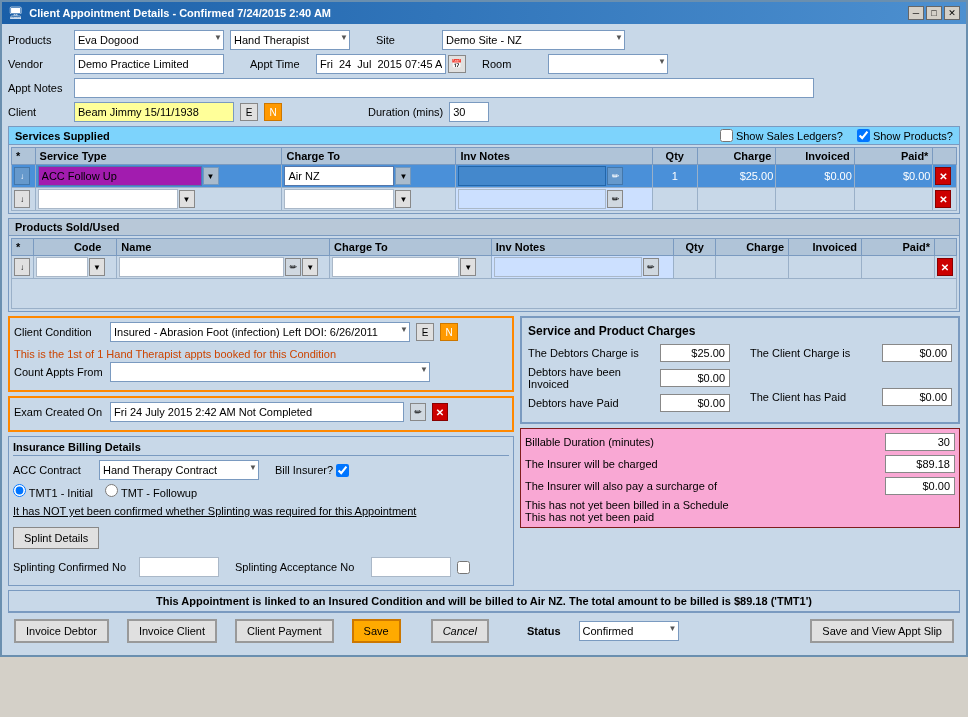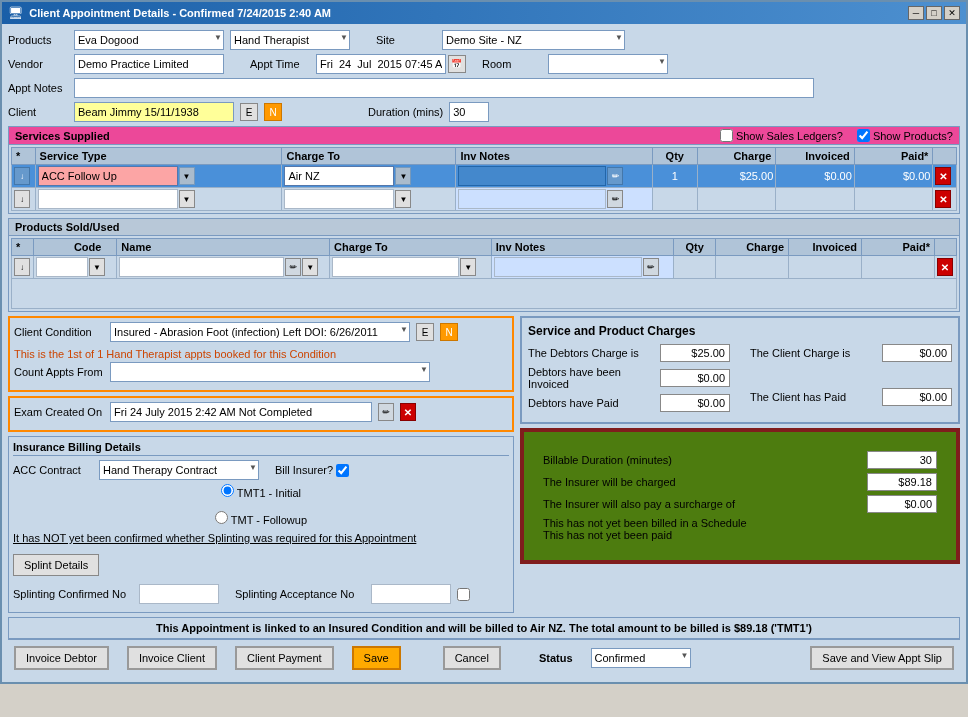--- a/index.html
+++ b/index.html
@@ -138,21 +138,21 @@
     .two-col { display: flex; gap: 6px; }
     .left-panel { flex: 1; }
     .right-panel { width: 440px; }
     
     .condition-select { width: 300px; background: white; }
     
     .orange-text { color: #cc4400; font-size: 11px; }
     
     .count-from-select { width: 320px; }
     
-    .exam-input { width: 262px; }
+    .exam-input { width: 294px; }
     
     .charges-box {
       border: 2px solid #7a9ac0;
       padding: 6px;
       background: #c8d8e8;
     }
     
     .charges-title {
       font-weight: bold;
       margin-bottom: 6px;
@@ -193,21 +193,21 @@
       display: inline-flex; align-items: center; justify-content: center;
     }
     
     .footer-btn-orange {
       border: 2px solid #cc7700;
       background: #ffaa00;
     }
     
     .status-select { width: 100px; }
     
-    .radio-group { display: flex; align-items: center; gap: 12px; flex-direction: column; }
+    .radio-group { display: flex; align-items: center; gap: 12px; }
     
     .appt-time-input { width: 130px; }
     
     .cal-btn {
       width: 18px; height: 18px;
       background: #e0e0e0;
       border: 1px solid #888;
       font-size: 9px;
       cursor: pointer;
       display: inline-flex; align-items: center; justify-content: center;
@@ -291,21 +291,21 @@
     <div class="form-row">
       <span class="field-label">Client</span>
       <input type="text" class="client-input" style="background: rgb(255, 255, 153);" value="Beam Jimmy 15/11/1938">
       <button class="btn-small">E</button>
       <button class="btn-small orange-btn">N</button>
       <span style="margin-left:80px;" class="field-label">Duration (mins)</span>
       <input type="text" class="duration-input" value="30" style="">
     </div>
 
     <div class="section-box">
-      <div style="display:flex;align-items:center;padding:2px 6px;background:#ec4899;border-bottom:1px solid #7a9ac0;">
+      <div style="display:flex;align-items:center;padding:2px 6px;background:#7dd3fc;border-bottom:1px solid #7a9ac0;">
         <span style="font-weight:bold;">Services Supplied</span>
         <div class="show-labels">
           <label class="checkbox-label">
             <input type="checkbox" style="">
             <span>Show Sales Ledgers?</span>
           </label>
           <label class="checkbox-label" style="margin-left:10px;">
             <input type="checkbox" checked="" style="">
             <span>Show Products?</span>
           </label>
@@ -327,21 +327,21 @@
             </tr>
           </thead>
           <tbody>
 
             <tr class="grid-row-selected">
               <td>
                 <button class="down-arrow-btn" style="background:#6699cc;border-color:#4477aa;color:white;">↓</button>
               </td>
               <td>
                 <div style="display:flex;align-items:center;gap:1px;">
-                  <input type="text" style="width: 140px; background: #fca5a5; color: rgb(0, 0, 0); border: 1px solid rgb(85, 119, 170);" value="ACC Follow Up">
+                  <input type="text" style="width: 164px; background: #a21caf; color: rgb(0, 0, 0); border: 1px solid rgb(85, 119, 170);" value="ACC Follow Up">
                   <button class="down-arrow-btn" style="background:#aabbcc;border-color:#7799bb;">▼</button>
                 </div>
               </td>
               <td>
                 <div style="display:flex;align-items:center;gap:1px;">
                   <input type="text" style="width: 110px; background: white; color: rgb(0, 0, 0); border: 1px solid rgb(85, 119, 170);" value="Air NZ">
                   <button class="down-arrow-btn" style="background:#aabbcc;border-color:#7799bb;">▼</button>
                 </div>
               </td>
               <td class="inv-notes-cell-selected">
@@ -564,21 +564,21 @@
                 <div class="charge-value"></div>
               </div>
               <div class="charge-row">
                 <span class="charge-label">The Client has Paid</span>
                 <div class="charge-value">$0.00</div>
               </div>
             </div>
           </div>
         </div>
 
-        <div style="padding:19px;border:4px solid #7f1d1d;background:#4d7c0f;">
+        <div style="padding:4px;border:1px solid #7f1d1d;background:#f9a8d4;">
           <div class="charge-row">
             <span class="charge-label">Billable Duration (minutes)</span>
             <div class="charge-value">30</div>
           </div>
           <div class="charge-row">
             <span class="charge-label">The Insurer will be charged</span>
             <div class="charge-value">$89.18</div>
           </div>
           <div class="charge-row">
             <span class="charge-label">The Insurer will also pay a surcharge of</span>
@@ -592,21 +592,21 @@
 
     <div style="background:#c8d8e8;padding:4px;text-align:center;border:1px solid #7a9ac0;margin-top:4px;">
       <span style="font-weight:bold;">This Appointment is linked to an Insured Condition and will be billed to Air NZ.  The total amount to be billed is $89.18 ('TMT1')</span>
     </div>
 
     <div class="footer-bar">
       <button class="footer-btn">Invoice Debtor</button>
       <button class="footer-btn">Invoice Client</button>
       <button class="footer-btn">Client Payment</button>
       <button class="footer-btn footer-btn-orange">Save</button>
-      <button class="footer-btn" style="margin-left:24px;">Cancel</button>
+      <button class="footer-btn" style="margin-left:12px;font-style:italic;">Cancel</button>
       <span style="margin-left:20px;font-weight:bold;">Status</span>
       <div class="select-wrapper">
         <select class="status-select">
           <option value="Confirmed">Confirmed</option>
         </select>
       </div>
       <button class="footer-btn" style="margin-left:auto;">Save and View Appt Slip</button>
     </div>
   </div>
 </div>

